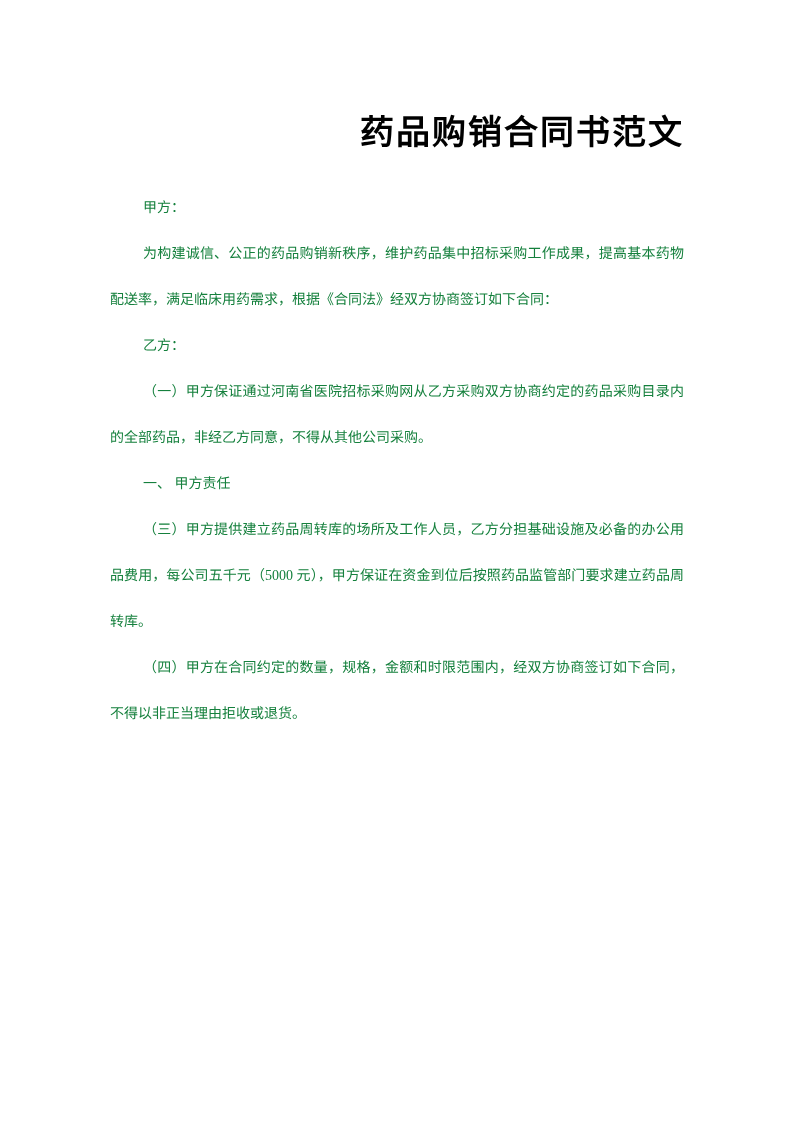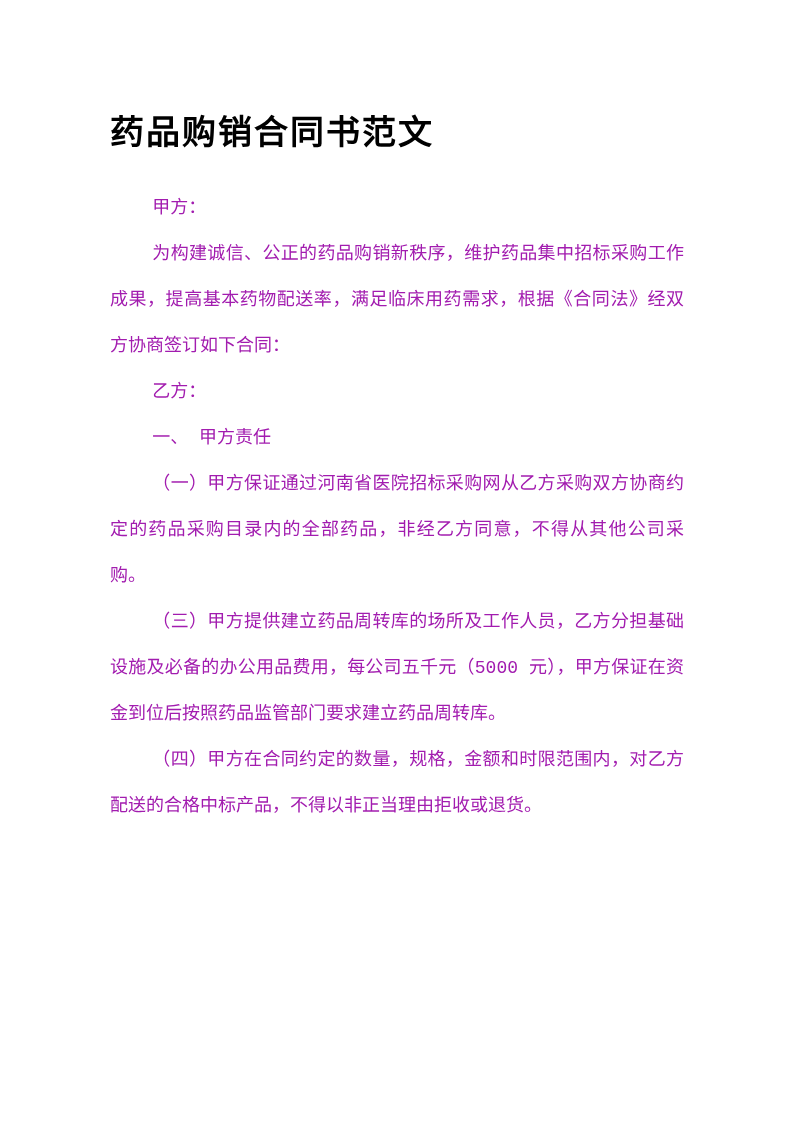--- a/index.html
+++ b/index.html
@@ -19,50 +19,49 @@
   }
 
   .content {
     padding: 112px 110px 0 110px;
     color: #111111;
   }
 
   .doc-title {
     font-size: 34px;
     font-weight: bold;
-    text-align: left;
+    text-align: right;
     letter-spacing: 2px;
     color: #000000;
     line-height: 1.25;
     margin-bottom: 30px;
     font-family: "Liberation Serif", "DejaVu Serif", serif;
   }
 
   .body-text p {
-    font-size: 18px;
+    font-size: 14px;
     line-height: 46px;
     text-align: justify;
     text-indent: 2.35em;
-    color: #a21caf;
+    color: #15803d;
     word-break: break-all;
-    font-family: Liberation Mono, monospace;
   }
 </style>
 </head>
 <body>
 
 <div class="page">
   <div class="content">
 
     <h1 class="doc-title">药品购销合同书范文</h1>
 
     <div class="body-text">
       <p>甲方：</p>
       <p>为构建诚信、公正的药品购销新秩序，维护药品集中招标采购工作成果，提高基本药物配送率，满足临床用药需求，根据《合同法》经双方协商签订如下合同：</p>
       <p>乙方：</p>
+      <p>（一）甲方保证通过河南省医院招标采购网从乙方采购双方协商约定的药品采购目录内的全部药品，非经乙方同意，不得从其他公司采购。</p>
       <p>一、 甲方责任</p>
-      <p>（一）甲方保证通过河南省医院招标采购网从乙方采购双方协商约定的药品采购目录内的全部药品，非经乙方同意，不得从其他公司采购。</p>
       <p>（三）甲方提供建立药品周转库的场所及工作人员，乙方分担基础设施及必备的办公用品费用，每公司五千元（5000 元），甲方保证在资金到位后按照药品监管部门要求建立药品周转库。</p>
-      <p>（四）甲方在合同约定的数量，规格，金额和时限范围内，对乙方配送的合格中标产品，不得以非正当理由拒收或退货。</p>
+      <p>（四）甲方在合同约定的数量，规格，金额和时限范围内，经双方协商签订如下合同，不得以非正当理由拒收或退货。</p>
     </div>
 
   </div>
 </div>
 
 </body></html>

